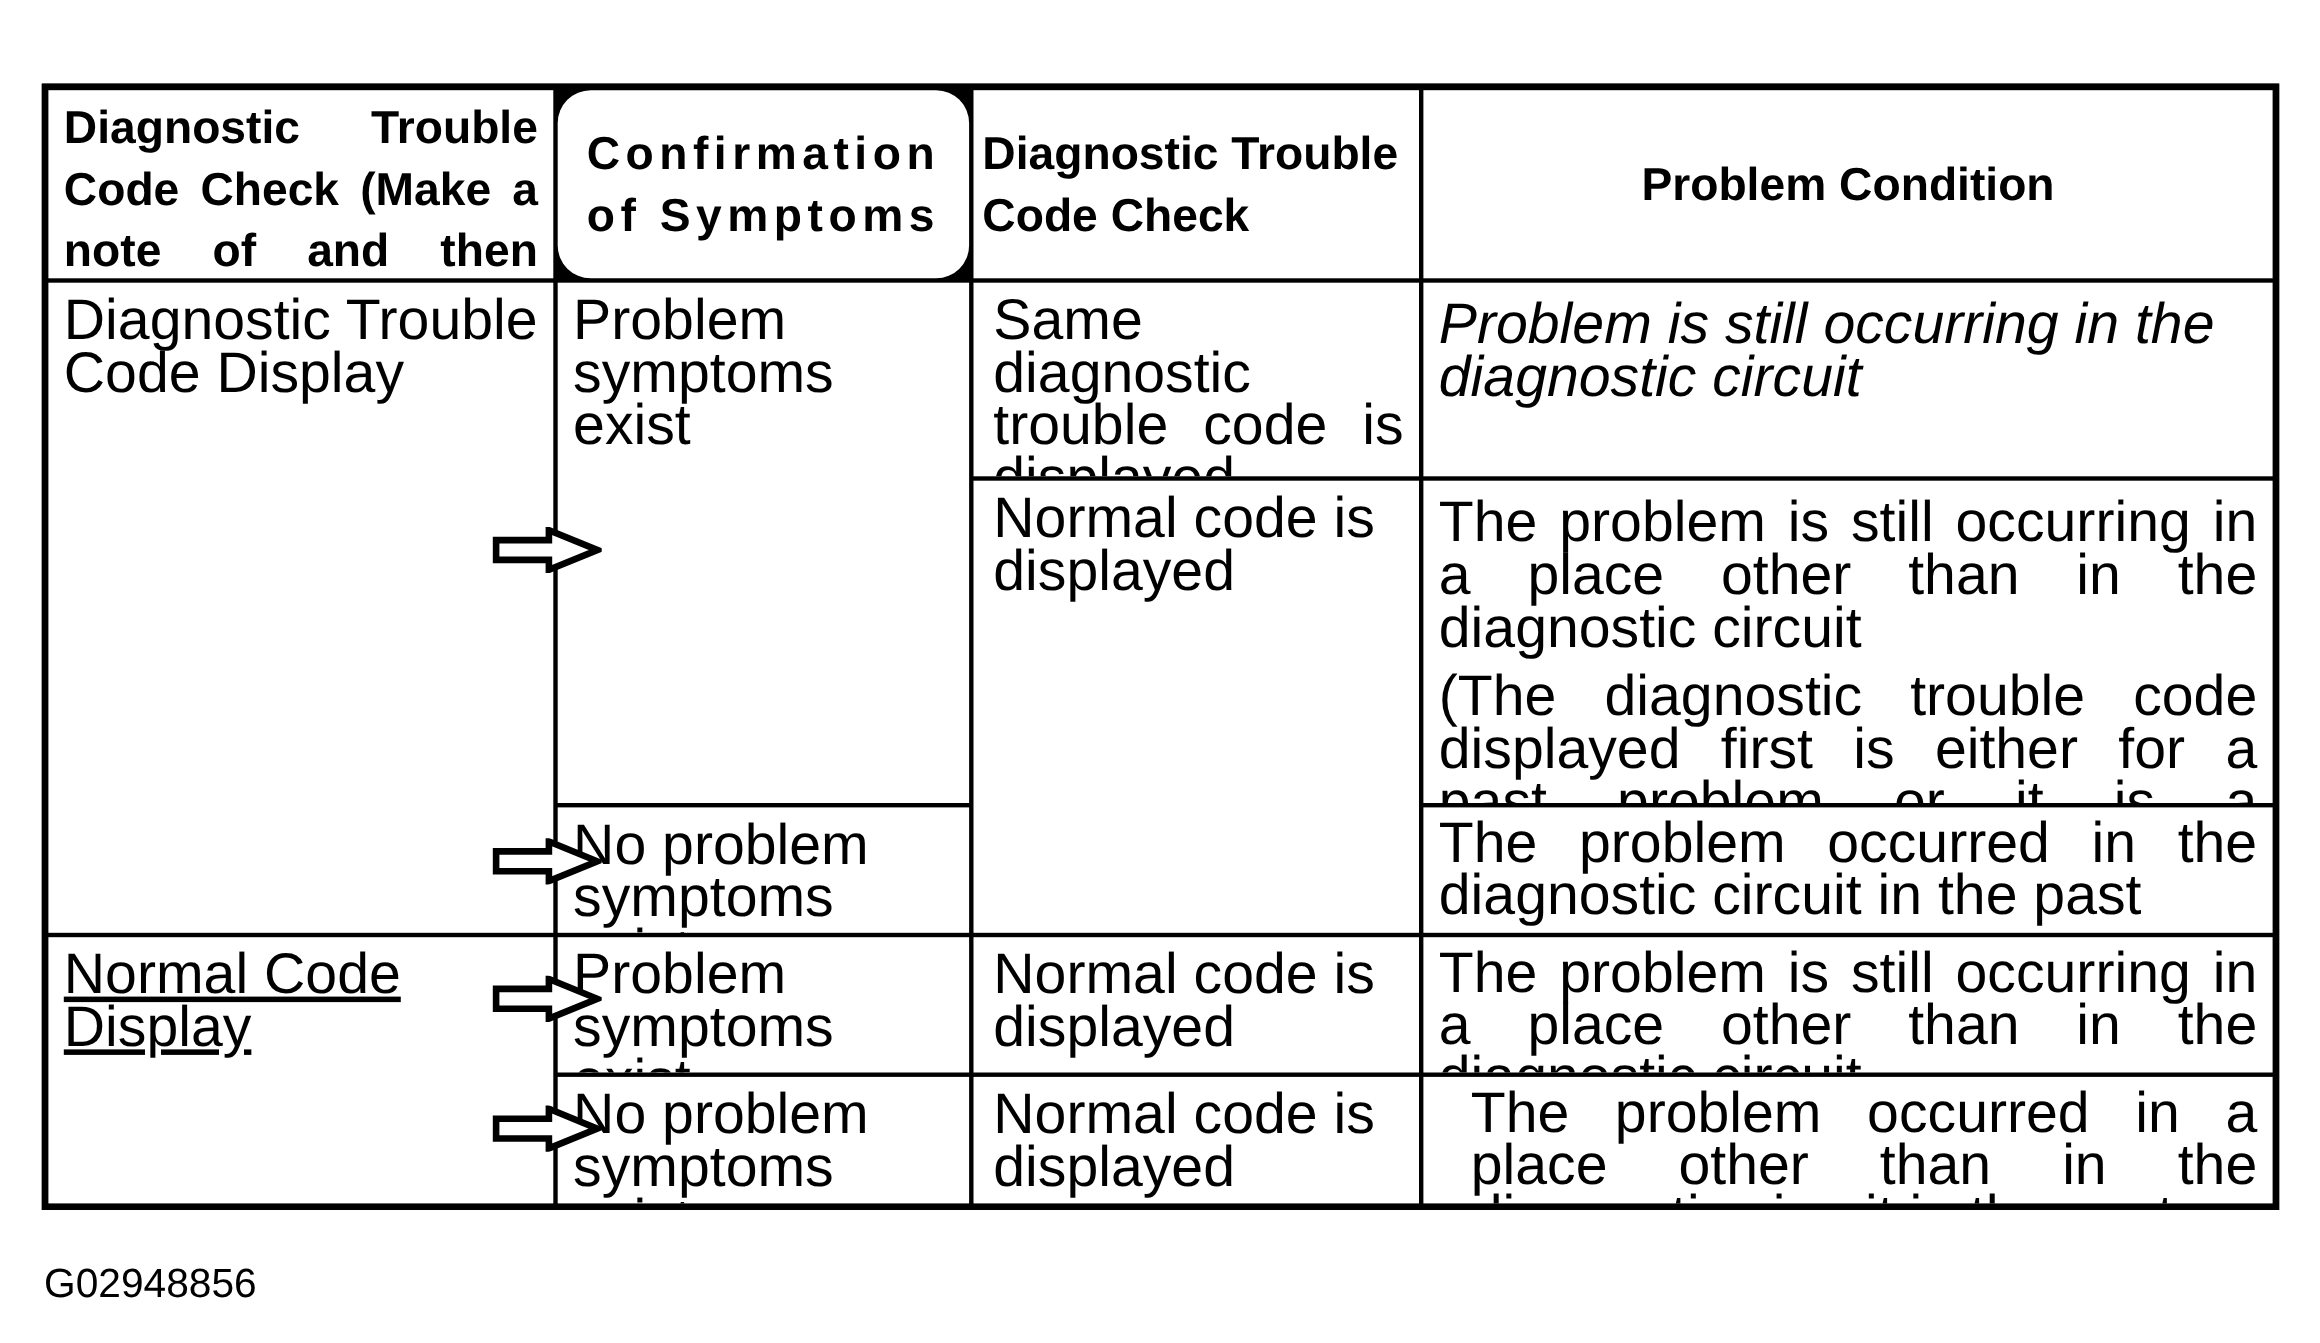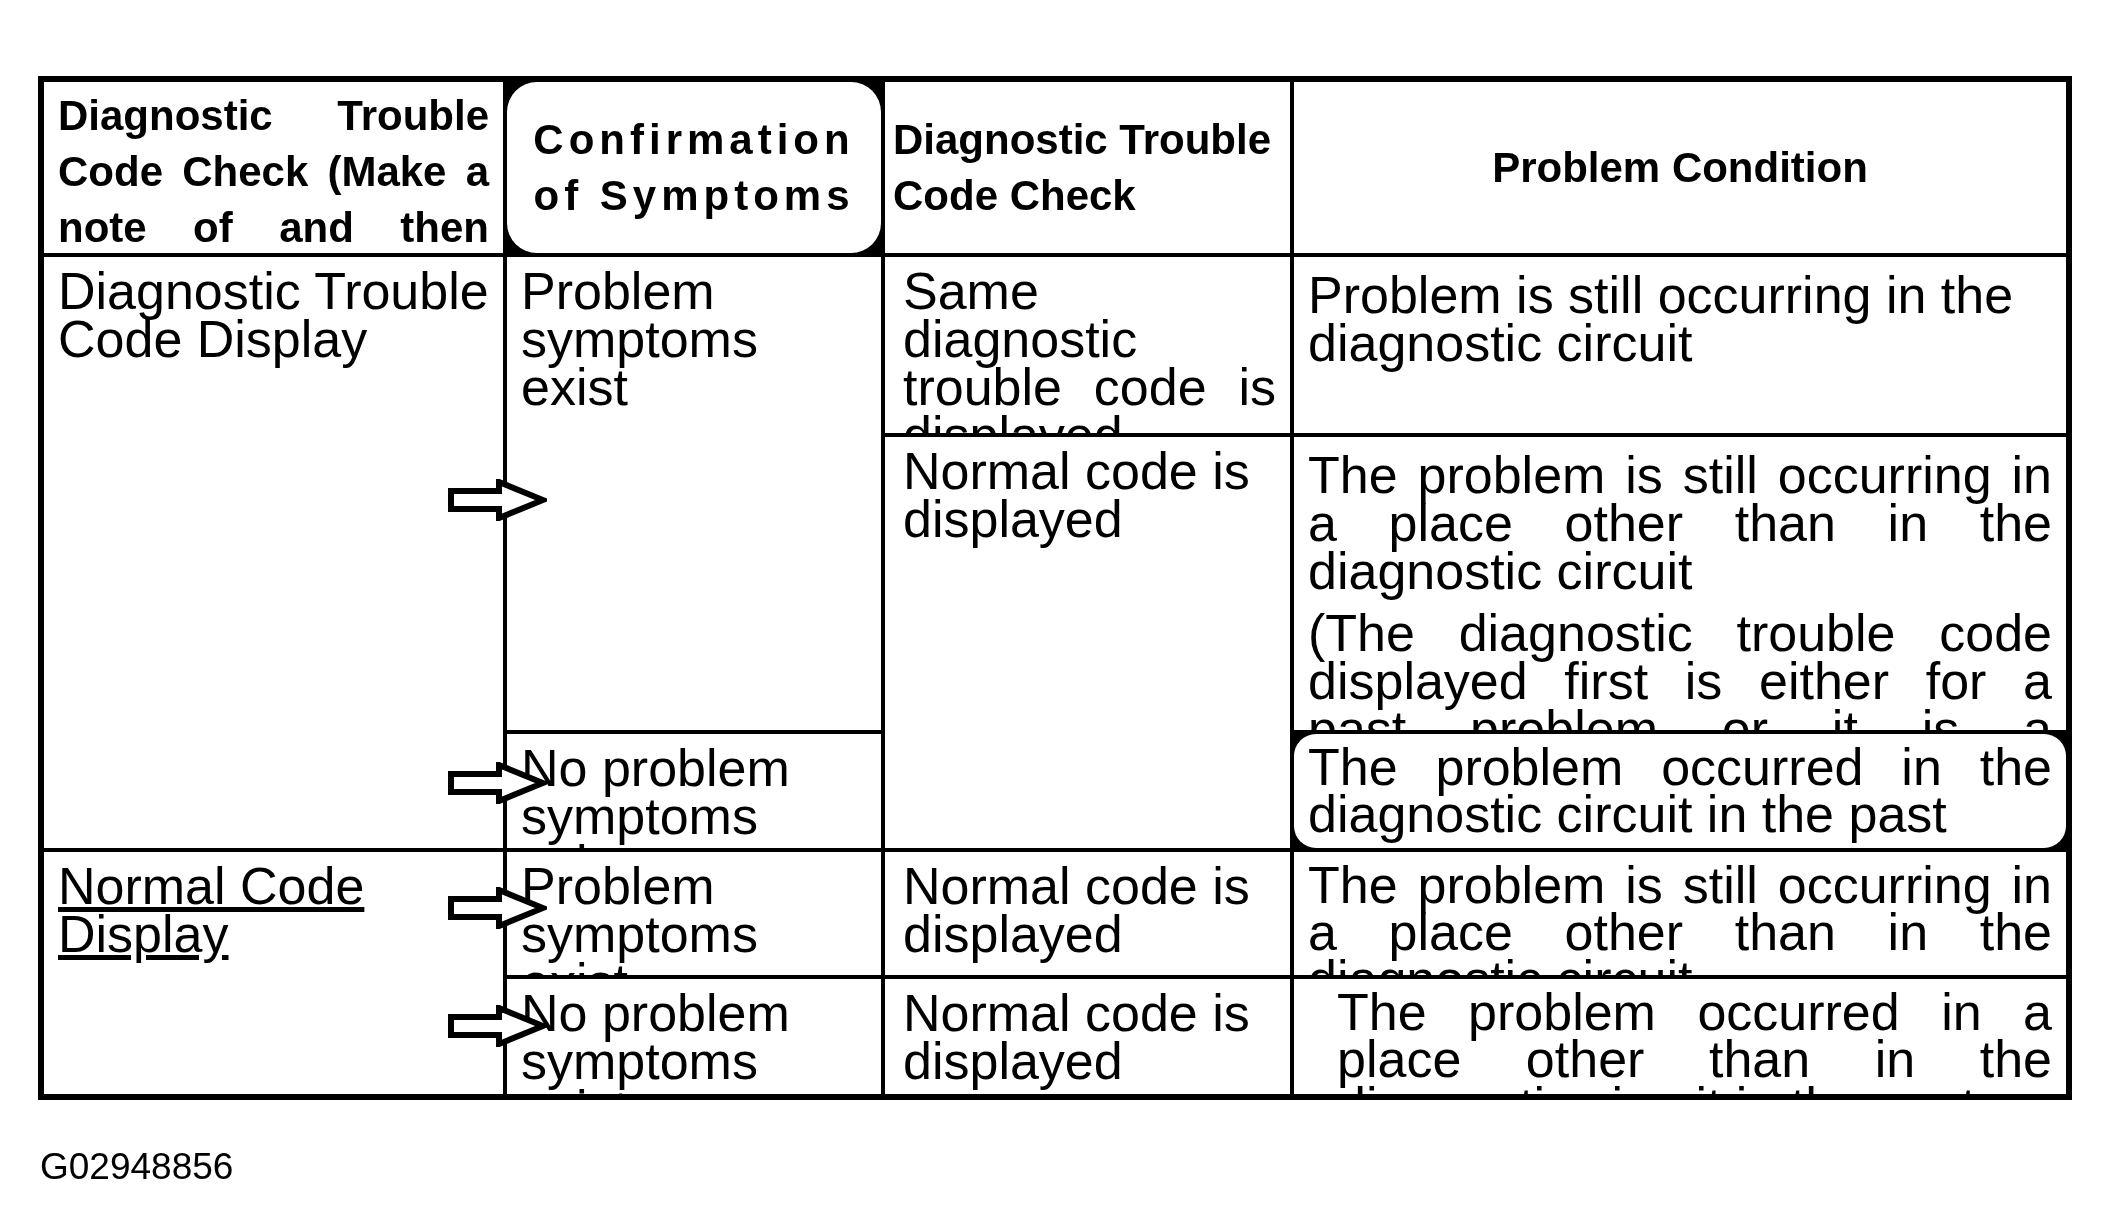--- a/index.html
+++ b/index.html
@@ -34,25 +34,25 @@
     line-height: 56px;
     display: flex; flex-direction: column; justify-content: center;
   }
   .hdr-c1 { grid-column: 1; grid-row: 1; justify-content: flex-start; padding: 6px 14px; text-align: justify; display: block; }
   .hdr-c2 { grid-column: 2; grid-row: 1; letter-spacing: 5px; align-items: center; text-align: center; padding: 6px 8px; border-radius: 30px; }
   .hdr-c3 { grid-column: 3; grid-row: 1; padding: 6px 8px; }
   .hdr-c4 { grid-column: 4; grid-row: 1; align-items: center; }
   .c1-r123 { grid-column: 1; grid-row: 2 / span 3; }
   .c2-r12  { grid-column: 2; grid-row: 2 / span 2; }
   .c3-r1   { grid-column: 3; grid-row: 2; padding-left: 18px; }
-  .c4-r1   { grid-column: 4; grid-row: 2; padding-top: 14px; }
+  .c4-r1   { grid-column: 4; grid-row: 2; padding-top: 14px; font-style: italic; }
   .c3-r23  { grid-column: 3; grid-row: 3 / span 2; padding-left: 18px; }
   .c4-r2   { grid-column: 4; grid-row: 3; padding-top: 14px; }
   .c2-r3   { grid-column: 2; grid-row: 4; }
-  .c4-r3   { grid-column: 4; grid-row: 4; line-height: 47px; border-radius: 22px; }
+  .c4-r3   { grid-column: 4; grid-row: 4; line-height: 47px; }
   .c1-r45  { grid-column: 1; grid-row: 5 / span 2; text-decoration: underline; }
   .c2-r4   { grid-column: 2; grid-row: 5; }
   .c3-r4   { grid-column: 3; grid-row: 5; padding-left: 18px; }
   .c4-r4   { grid-column: 4; grid-row: 5; line-height: 47px; }
   .c2-r5   { grid-column: 2; grid-row: 6; }
   .c3-r5   { grid-column: 3; grid-row: 6; padding-left: 18px; }
   .c4-r5   { grid-column: 4; grid-row: 6; line-height: 47px; padding-left: 43px; }
   .para2 { margin-top: 14px; }
   .flow-arrow { position: absolute; width: 100px; height: 42px; z-index: 5; }
   .arrow-1 { left: 447px; top: 479px; }

